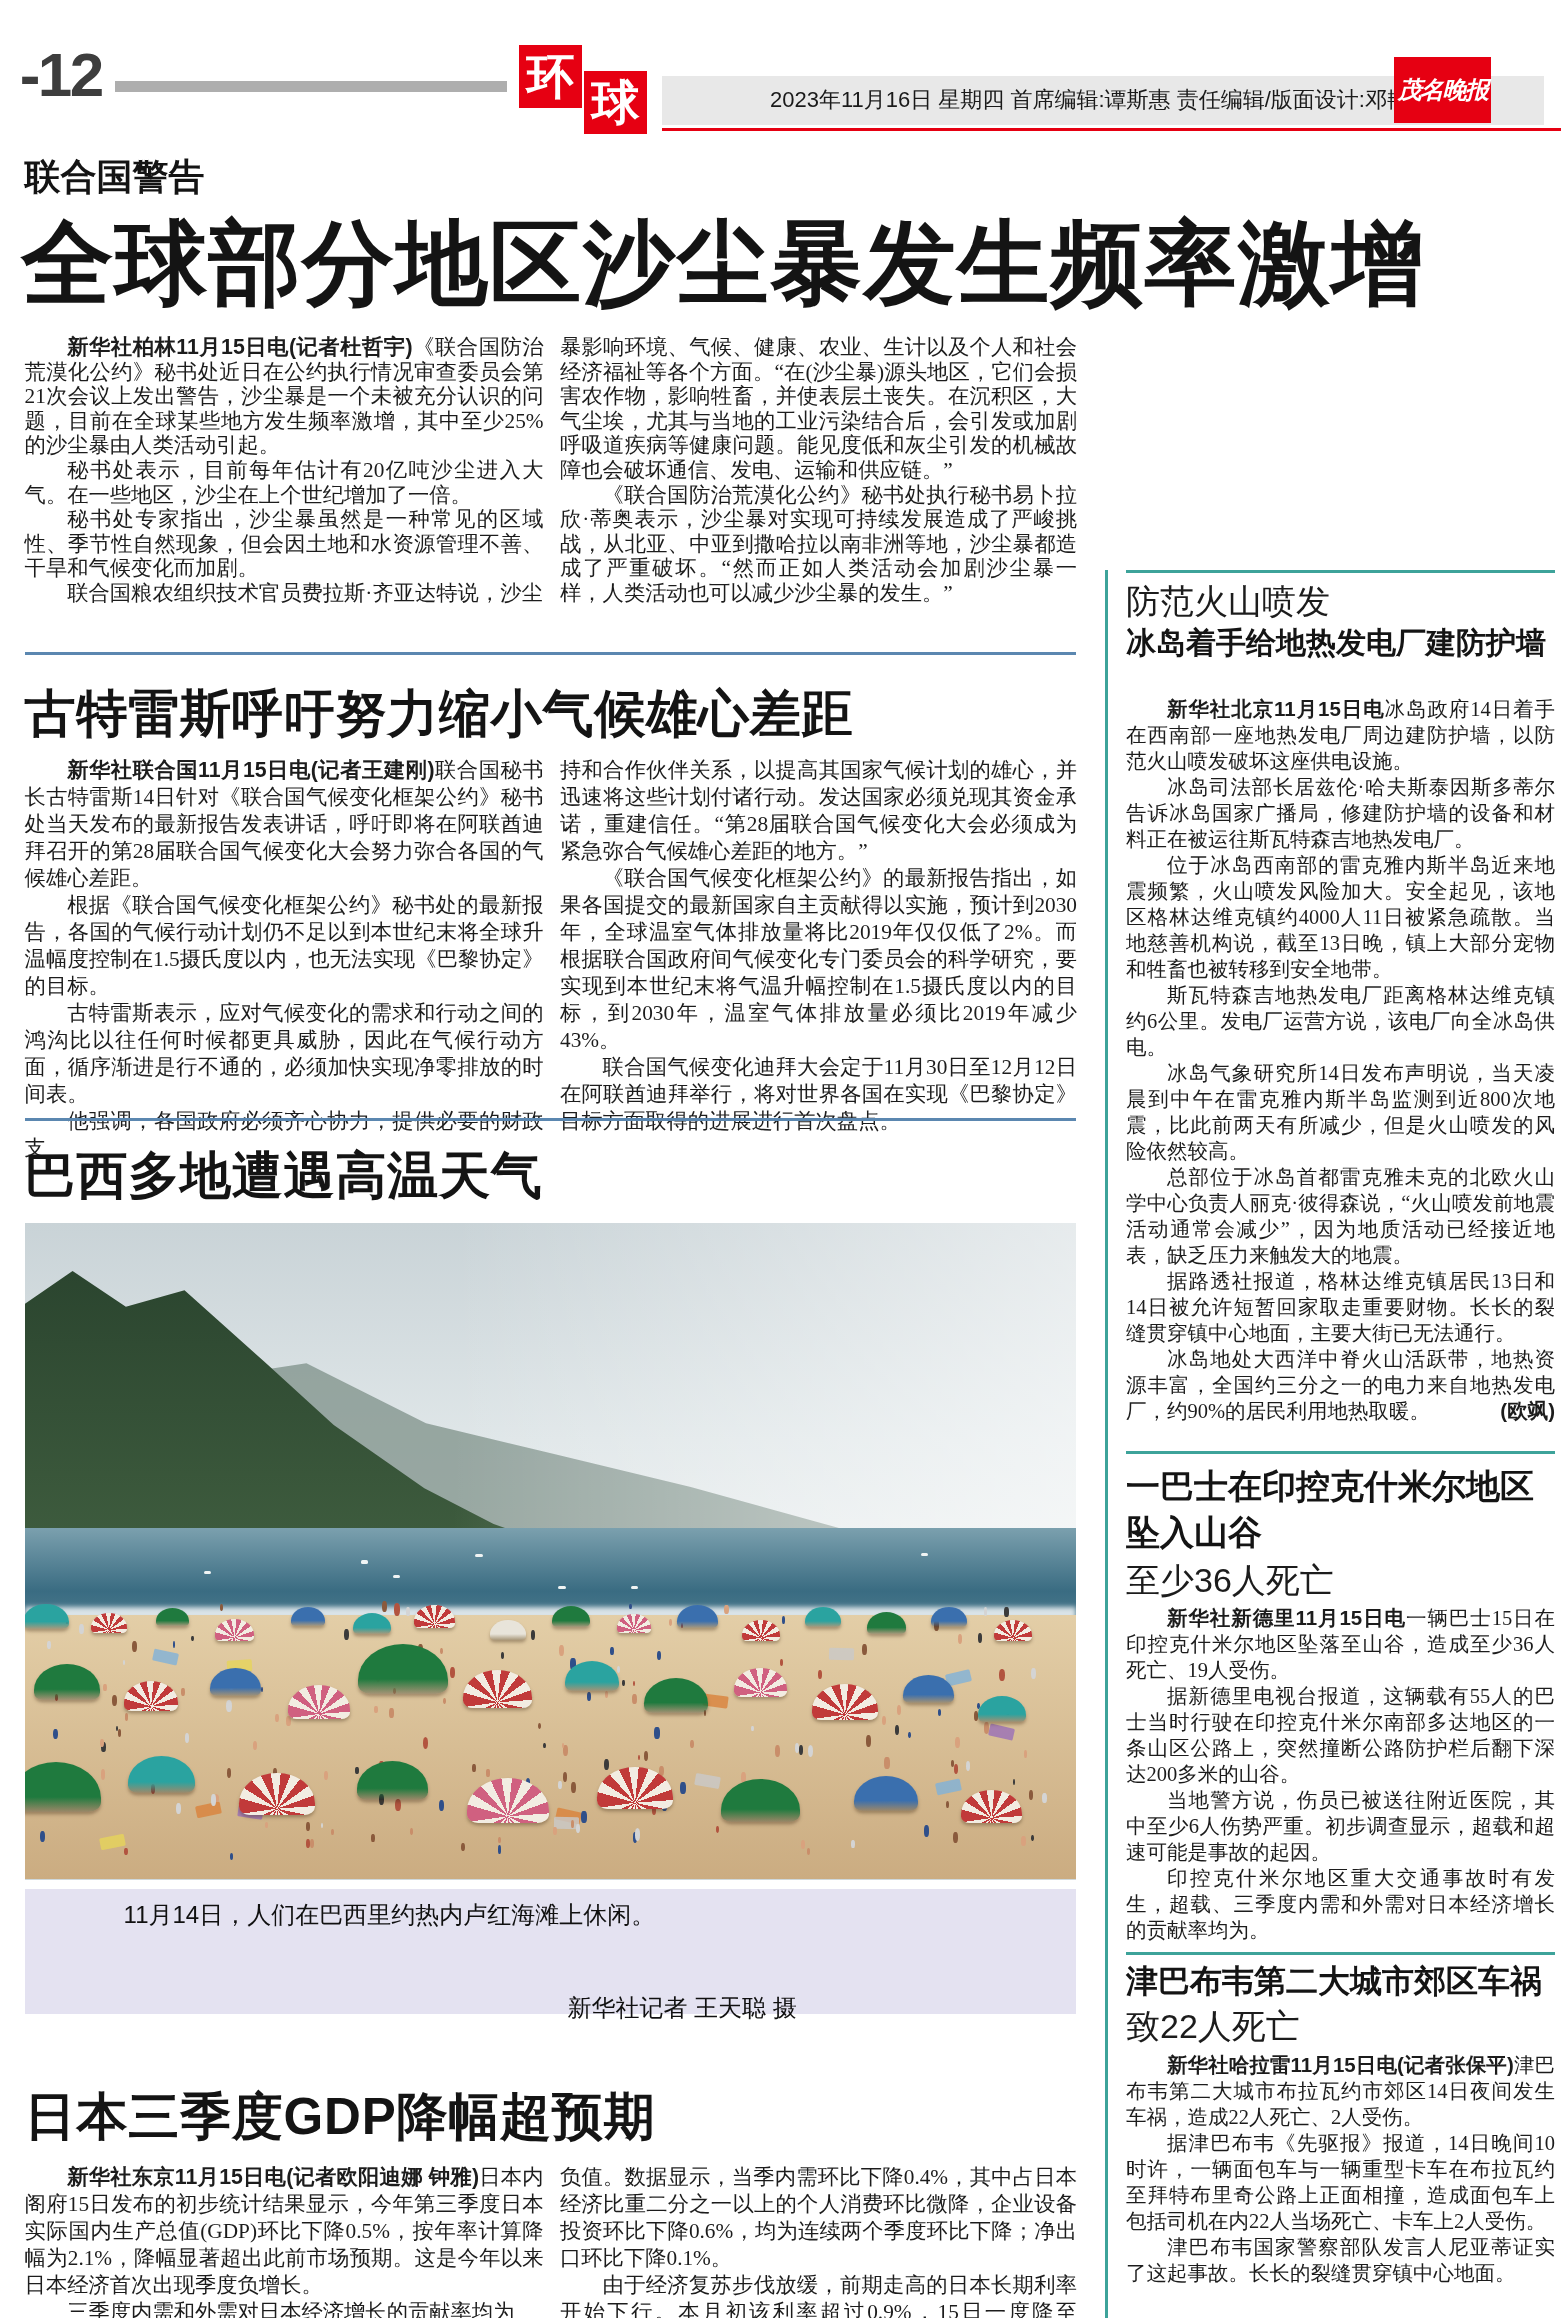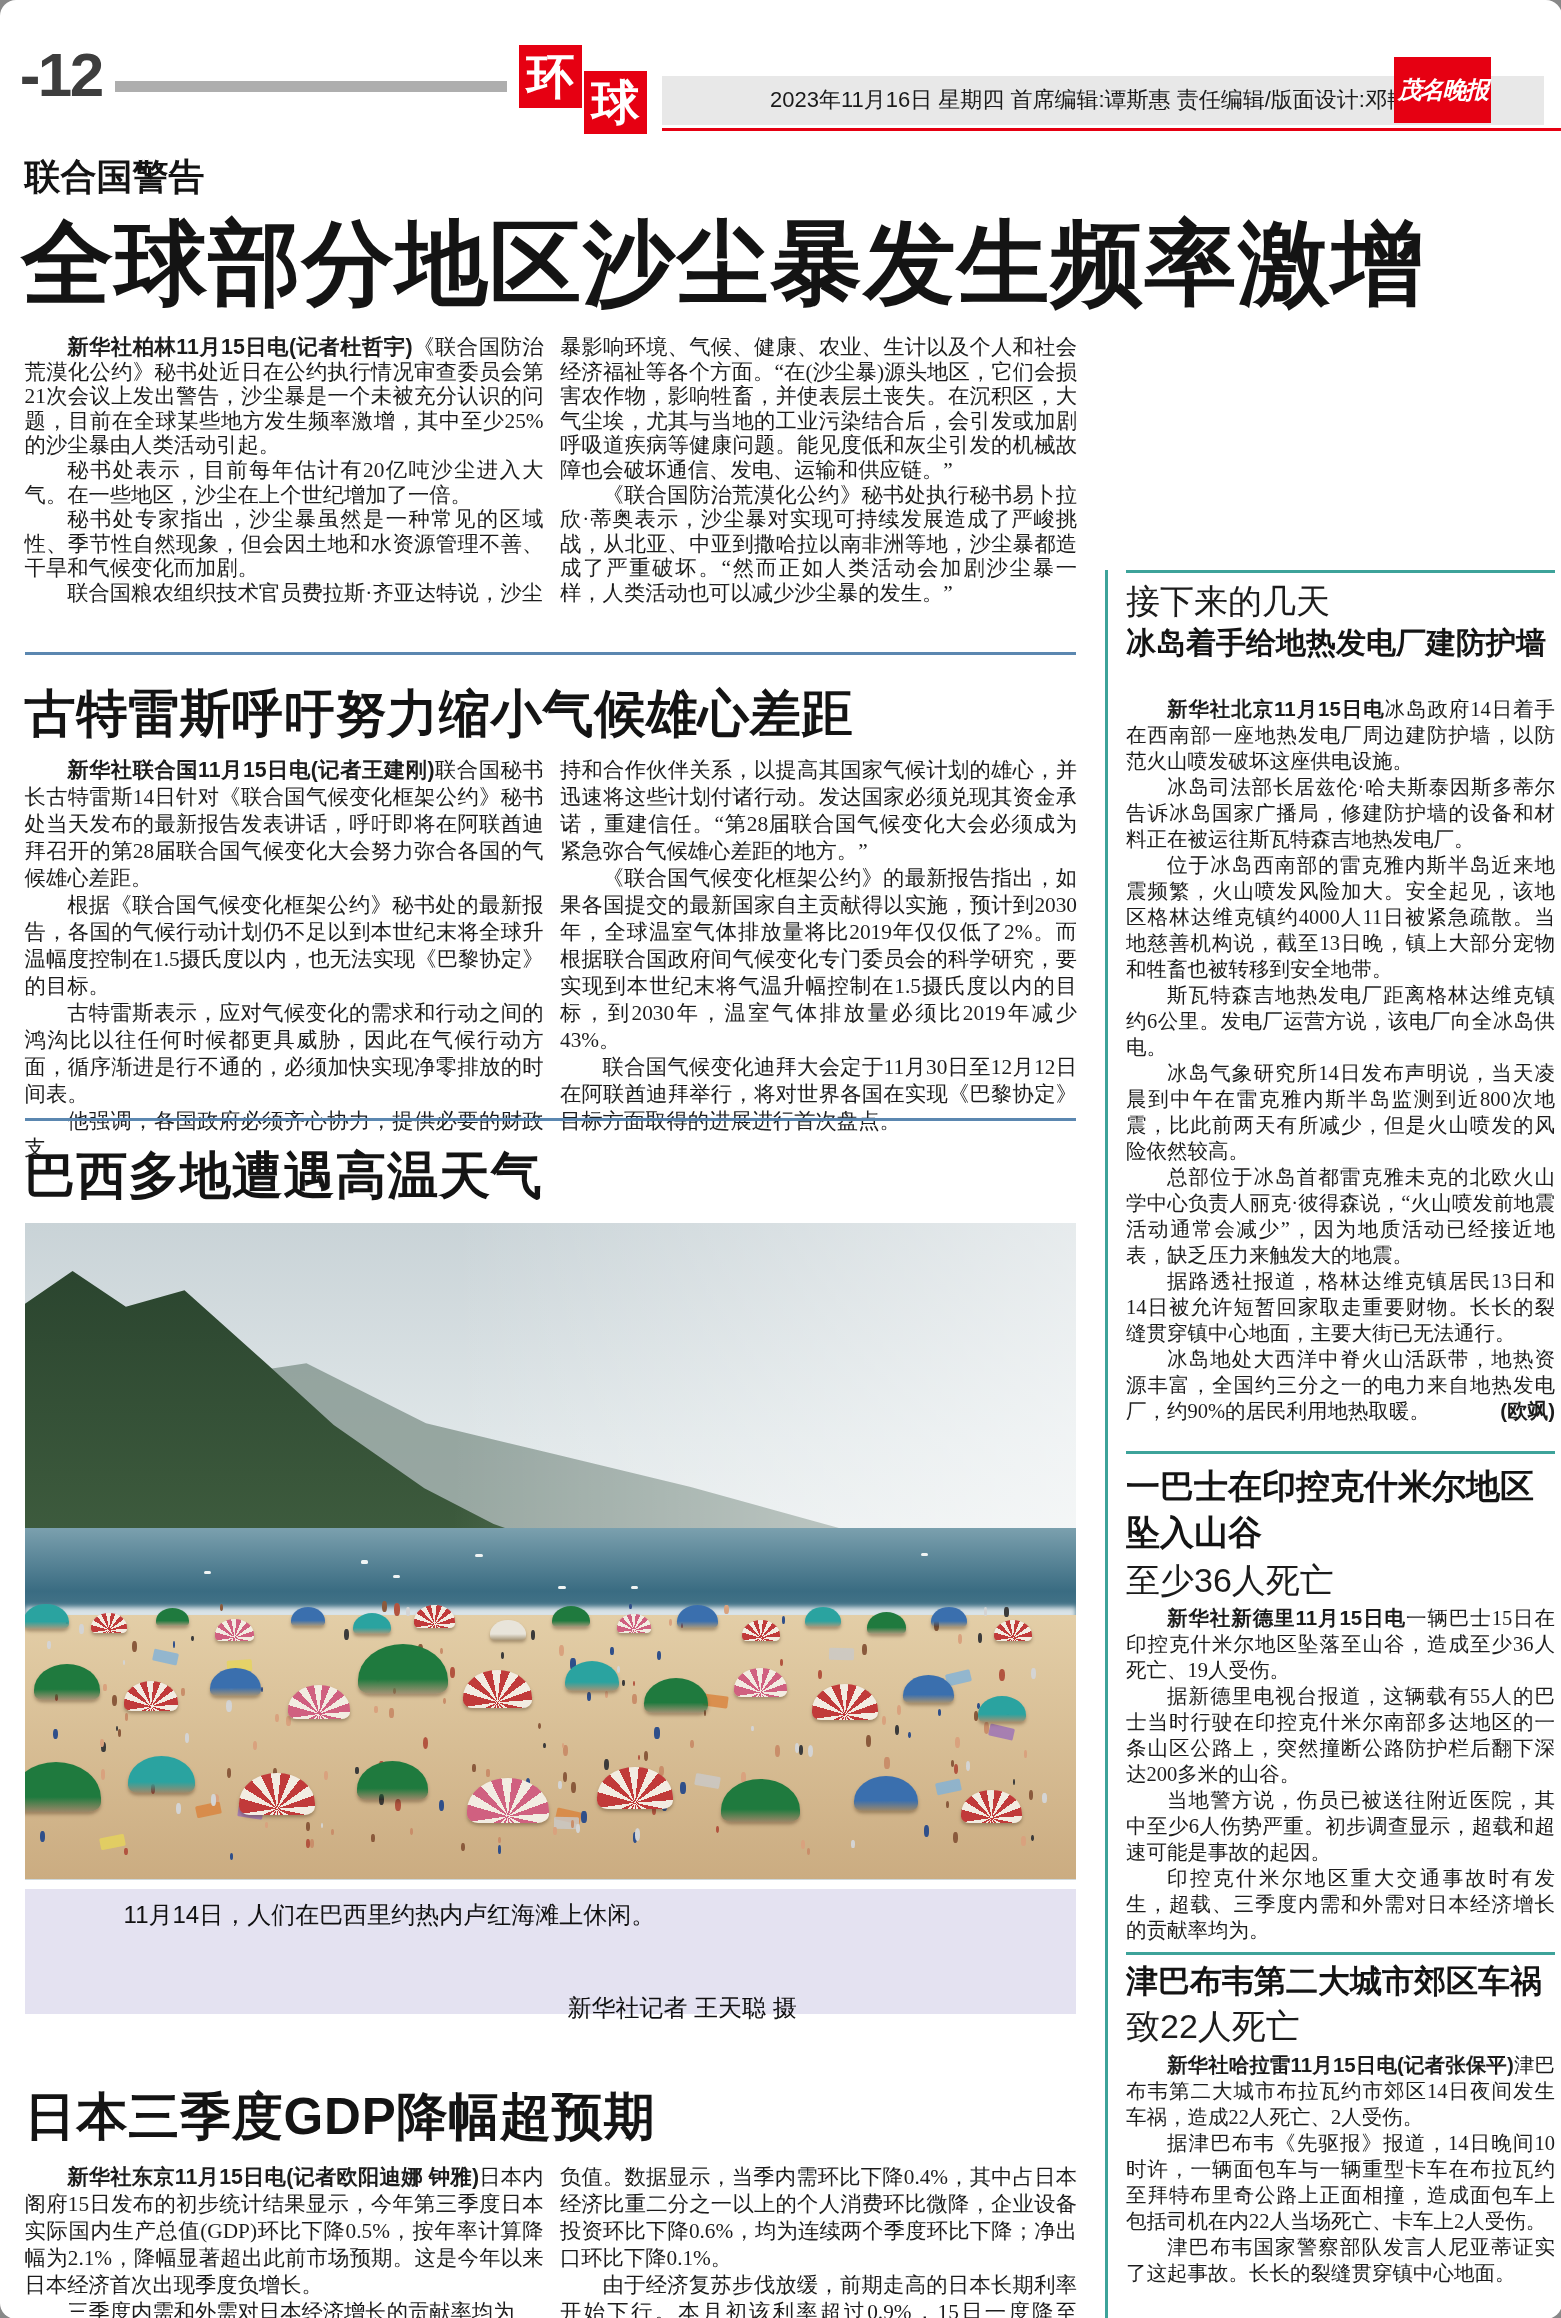--- a/index.html
+++ b/index.html
@@ -1,19 +1,19 @@
 <!DOCTYPE html>
 <html style="--red: #e60012; --blue: #5b87b0; --teal: #3da39a; --lavender: #e4e2f1;font-size:13px"><head>
 <meta charset="utf-8">
 <style>
   html,body{margin:0;padding:0;background:#888;}
   .page{
     position:relative; width:1562px; height:2319px; background:#ffffff;
     overflow:hidden; margin:0 auto;
-    font-family:"Liberation Serif","DejaVu Serif",serif; color:#1c1c1c;border-radius:16px;
+    font-family:"Liberation Serif","DejaVu Serif",serif; color:#1c1c1c;
   }
   .abs{position:absolute;}
   .sans{font-family:"Liberation Sans","DejaVu Sans",sans-serif;}
 
   
   .pagenum{left:19.7px; top:39px; font-size:62px; font-weight:700; color:#3d3d3d; letter-spacing:-2.5px;}
   .hbar{left:115px; top:81px; width:392px; height:10.7px; background:#aeaeae;}
   .secbox{width:63px; height:63px; background:var(--red); color:#fff; display:flex;
           align-items:center; justify-content:center; font-size:48px; font-weight:700;}
   .sec1{left:519px; top:45px;}
@@ -379,21 +379,21 @@
       <p class="para">三季度内需和外需对日本经济增长的贡献率均为</p>
     </div>
   <div class="abs bodycol lh33" style="left:560px; top:2164px; width:517px;">
       <p class="para ni">负值。数据显示，当季内需环比下降0.4%，其中占日本经济比重二分之一以上的个人消费环比微降，企业设备投资环比下降0.6%，均为连续两个季度环比下降；净出口环比下降0.1%。</p>
       <p class="para">由于经济复苏步伐放缓，前期走高的日本长期利率开始下行。本月初该利率超过0.9%，15日一度降至0.775%。</p>
     </div>
 
   <div class="abs vrule"></div>
   <div class="abs teal-rule" style="left:1126px; top:570px; width:429px;"></div>
 
-  <div class="abs s-kicker sans" style="left:1126px; top:579px;">接下来的几天</div>
+  <div class="abs s-kicker sans" style="left:1126px; top:579px;">防范火山喷发</div>
   <div class="abs s-head sans" style="left:1126px; top:625px; width:431px; font-size:30px; line-height:1.2;">冰岛着手给地热发电厂建防护墙</div>
   <div class="abs s-body" style="left:1126px; top:696px; width:429px;">
       <p class="para"><b>新华社北京11月15日电</b>冰岛政府14日着手在西南部一座地热发电厂周边建防护墙，以防范火山喷发破坏这座供电设施。</p>
       <p class="para">冰岛司法部长居兹伦·哈夫斯泰因斯多蒂尔告诉冰岛国家广播局，修建防护墙的设备和材料正在被运往斯瓦特森吉地热发电厂。</p>
       <p class="para">位于冰岛西南部的雷克雅内斯半岛近来地震频繁，火山喷发风险加大。安全起见，该地区格林达维克镇约4000人11日被紧急疏散。当地慈善机构说，截至13日晚，镇上大部分宠物和牲畜也被转移到安全地带。</p>
       <p class="para">斯瓦特森吉地热发电厂距离格林达维克镇约6公里。发电厂运营方说，该电厂向全冰岛供电。</p>
       <p class="para">冰岛气象研究所14日发布声明说，当天凌晨到中午在雷克雅内斯半岛监测到近800次地震，比此前两天有所减少，但是火山喷发的风险依然较高。</p>
       <p class="para">总部位于冰岛首都雷克雅未克的北欧火山学中心负责人丽克·彼得森说，“火山喷发前地震活动通常会减少”，因为地质活动已经接近地表，缺乏压力来触发大的地震。</p>
       <p class="para">据路透社报道，格林达维克镇居民13日和14日被允许短暂回家取走重要财物。长长的裂缝贯穿镇中心地面，主要大街已无法通行。</p>
       <p class="para">冰岛地处大西洋中脊火山活跃带，地热资源丰富，全国约三分之一的电力来自地热发电厂，约90%的居民利用地热取暖。<b class="tail">(欧飒)</b></p>

